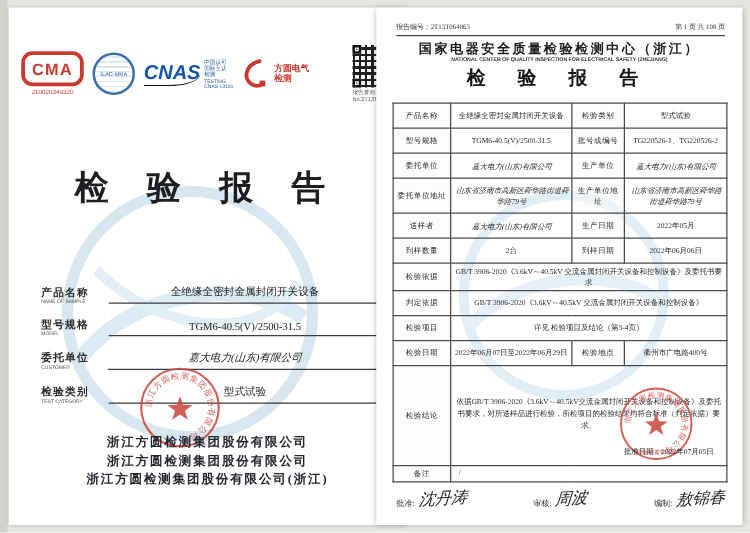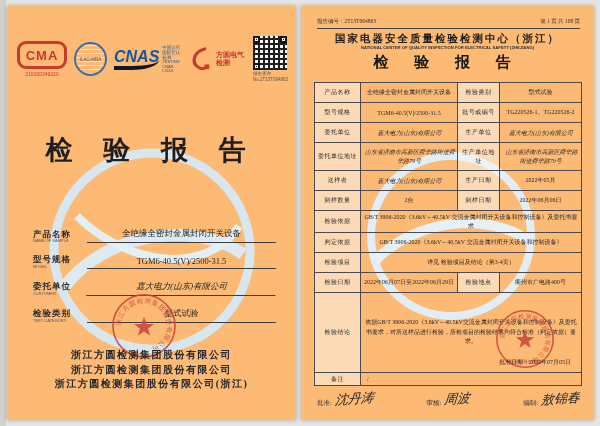--- a/index.html
+++ b/index.html
@@ -3,35 +3,35 @@
 <meta charset="utf-8">
 <style>
   html,body{margin:0;padding:0;}
   body{
     width:600px;height:426px;position:relative;overflow:hidden;
     background:#e7e5e2;
     font-family:"Liberation Serif","DejaVu Serif",serif;
     color:#2b2b2e;
   }
   .scan-edge{position:absolute;left:0;top:0;width:6px;height:426px;background:#d3d1cd;}
-  .page{position:absolute;top:6px;height:414px;background:#fdba74;box-shadow:0 0 4px rgba(0,0,0,.28);}
-  .page-left{left:7px;width:289px;}
+  .page{position:absolute;top:6px;height:414px;background:#ffffff;box-shadow:0 0 4px rgba(0,0,0,.28);}
+  .page-left{left:7px;width:289px;padding-left:29px;}
   .page-right{left:301px;width:293px;}
 
   
   .logo-row{position:absolute;top:30px;left:10px;right:8px;display:flex;align-items:center;gap:7px;}
   .cma-wrap{text-align:center;}
   .cma-box{width:44px;height:22px;border:3px solid #c93a2e;border-radius:9px;display:flex;align-items:center;justify-content:center;
     color:#c93a2e;font-weight:bold;font-size:13px;font-family:"Liberation Sans",sans-serif;letter-spacing:1px;}
   .cma-num{font-size:5px;color:#c93a2e;margin-top:2px;font-family:"Liberation Sans",sans-serif;}
   .ilac{width:30px;height:30px;border-radius:50%;border:2px solid #3a6fae;display:flex;align-items:center;justify-content:center;
     background:repeating-linear-gradient(0deg,#dbe7f3 0 1px,transparent 1px 4px);
     font-size:4.5px;color:#2a5d9c;font-family:"Liberation Sans",sans-serif;text-align:center;}
   .cnas-wrap{display:flex;align-items:center;gap:3px;}
-  .cnas-word{color:#16569e;font-weight:bold;font-style:italic;font-size:16px;font-family:"Liberation Sans",sans-serif;border-bottom:4px solid #0f172a;border-radius:0 0 60%/10px;}
+  .cnas-word{color:#16569e;font-weight:bold;font-style:italic;font-size:16px;font-family:"Liberation Sans",sans-serif;border-bottom:1px solid #0f172a;border-radius:0 0 60%/10px;}
   .cnas-side{display:flex;flex-direction:column;line-height:1.15;}
   .cnas-cn{font-size:4.5px;color:#16569e;}
   .cnas-en{font-size:4px;color:#16569e;font-family:"Liberation Sans",sans-serif;}
   .fy-wrap{display:flex;align-items:center;gap:4px;}
   .fy-swoosh{width:22px;height:26px;}
   .fy-text{color:#c93a2e;font-size:7px;font-weight:bold;writing-mode:horizontal-tb;width:30px;line-height:1.2;}
   .qr-wrap{margin-left:auto;text-align:left;}
   .qr{position:relative;width:34px;height:34px;background:
       repeating-linear-gradient(90deg,#202020 0 2px,transparent 2px 5px),
       repeating-linear-gradient(0deg,#202020 0 2px,#f6f6f4 2px 5px);}

